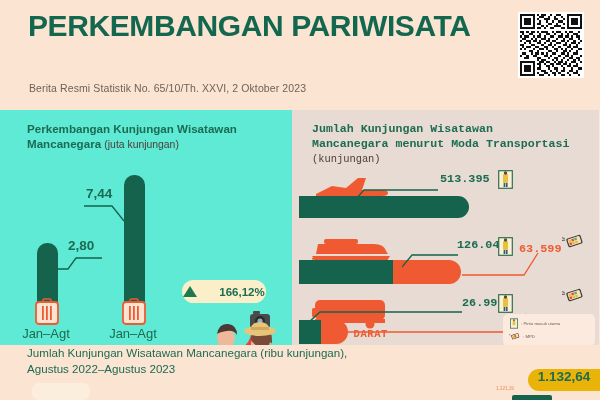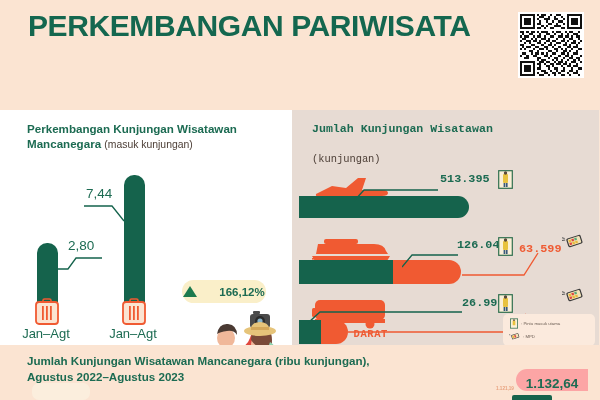--- a/index.html
+++ b/index.html
@@ -22,36 +22,36 @@
     position:absolute; left:29px; top:82px;
     color:#6f6257; font-size:10.5px; letter-spacing:0.1px;
   }
   .qr {
     position:absolute; left:518px; top:12px; width:66px; height:66px;
     background:#fff; padding:2px;
   }
   .qr svg { display:block; width:100%; height:100%; }
 
   
-  .panel-left  { position:absolute; left:0;   top:110px; width:292px; height:235px; background:#ffffff; }
+  .panel-left  { position:absolute; left:0;   top:110px; width:292px; height:235px; background:#5eead4; }
   .panel-right { position:absolute; left:292px; top:110px; width:307px; height:235px; background:#e7dbd3;font-family:Liberation Mono, monospace; }
   .divider { position:absolute; left:292px; top:113px; width:1px; height:229px; background:#cbbfb6; }
 
   .p-head {
     position:absolute; color:#1c6b52; font-weight:bold;
     font-size:11.6px; line-height:15px;
   }
   .p-head .unit { font-weight:normal; color:#4e4038; font-size:10.4px; }
 
   
   .bar {
     position:absolute; background:#15634c; border-radius:10px 10px 0 0;
   }
   .bar-val {
-    position:absolute; color:#1c6b52; font-weight:normal; font-size:13.5px;
+    position:absolute; color:#1c6b52; font-weight:bold; font-size:13.5px;
   }
   .leader { position:absolute; }
   .leader svg { display:block; }
   .xlabel {
     position:absolute; color:#1c6b52; font-size:13px; text-align:center;
     line-height:16px; width:90px;
   }
   .suitcase { position:absolute; width:26px; height:28px; }
   .suitcase svg { display:block; width:100%; height:100%; }
   .badge-pct {
@@ -84,42 +84,43 @@
   .legend-box {
     position:absolute; left:503px; top:314px; width:92px; height:32px;
     background:#fbeadd; border-radius:5px;
   }
   .legend-row { position:absolute; display:flex; align-items:center; gap:3px; }
   .legend-row .ltxt { color:#6a5c52; font-size:4.3px; }
 
   
   .panel-bottom { position:absolute; left:0; top:345px; width:600px; height:55px; background:#fbe4d2; }
   .b-head {
-    position:absolute; left:27px; top:8px; color:#1c6b52; font-weight:bold;
+    position:absolute; left:27px; top:0; color:#1c6b52; font-weight:normal;
     font-size:11.6px; line-height:15.5px;
   }
   .badge-big {
-    position:absolute; left:516px; top:24px; width:72px; height:22px;
-    background:#fca5a5; border-radius:11px 0 0 11px;
-    display:flex; align-items:flex-end; justify-content:center;
+    position:absolute; left:528px; top:24px; width:72px; height:22px;
+    background:#eab308; border-radius:11px 0 0 11px;
+    display:flex; align-items:flex-start; justify-content:center;
   }
   .badge-big span { color:#1c6b52; font-weight:bold; font-size:13.5px; }
   .tiny-lbl { position:absolute; color:#e8a07c; font-weight:bold; font-size:4.6px; }
   .mini-bar { position:absolute; background:#15634c; border-radius:2px 2px 0 0; }
   .mini-pill { position:absolute; background:#fbeedd; border-radius:7px; }
 </style>
 </head>
 <body>
 
 <div id="page">
 
   <div class="header">
     <div class="title">
       <div>PERKEMBANGAN PARIWISATA</div>
     </div>
+    <div class="subtitle">Berita Resmi Statistik No. 65/10/Th. XXVI, 2 Oktober 2023</div>
     <div class="qr">
       <svg viewBox="0 0 29 29" shape-rendering="crispEdges">
         <rect width="29" height="29" fill="#fff"></rect>
         <g fill="#111">
           <rect x="0" y="0" width="7" height="1"></rect>
             <rect x="0" y="6" width="7" height="1"></rect>
           <rect x="0" y="0" width="1" height="7"></rect>
             <rect x="6" y="0" width="1" height="7"></rect>
           <rect x="2" y="2" width="3" height="3"></rect>
           <rect x="22" y="0" width="7" height="1"></rect>
@@ -327,21 +328,21 @@
             <rect x="27" y="28" width="1" height="1"></rect>
         </g>
       </svg>
     </div>
   </div>
 
   <div class="panel-left">
     <div class="p-head" style="left:27px; top:11px; width:250px;">
       <span>Perkembangan Kunjungan Wisatawan</span><br>
       <span>Mancanegara</span>
-      <span class="unit">(masuk kunjungan)</span>
+      <span class="unit">(juta kunjungan)</span>
     </div>
 
     <div class="bar" style="left:37px; top:133px; width:21px; height:62px;"></div>
     <div class="bar-val" style="left:68px; top:128px;">2,80</div>
     <div class="leader" style="left:58px; top:144px;">
       <svg width="46" height="16" viewBox="0 0 46 16">
         <path d="M0 15 L10 15 L18 4 L44 4" stroke="#15634c" stroke-width="1.3" fill="none"></path>
       </svg>
     </div>
     <div class="suitcase" style="left:34px; top:188px;">
@@ -424,21 +425,21 @@
         <ellipse cx="76" cy="139" rx="8" ry="5" fill="#6b5a4a"></ellipse>
         <ellipse cx="93" cy="141" rx="8" ry="5" fill="#6b5a4a"></ellipse>
       </svg>
     </div>
   </div>
 
   <div class="divider"></div>
   <div class="panel-right">
     <div class="p-head" style="left:20px; top:11px; width:285px;">
       <span>Jumlah Kunjungan Wisatawan</span><br>
-      <br>
+      <span>Mancanegara menurut Moda Transportasi</span><br>
       <span class="unit">(kunjungan)</span>
     </div>
 
     <div class="mode-icon" style="left:20px; top:62px;">
       <svg width="78" height="34" viewBox="0 0 78 34">
         <path d="M4 22 L20 14 L34 16 L46 6 L54 6 L50 18 L70 18 q6 0 6 3 q0 3 -6 3 L40 26 L30 33 L24 33 L27 25 L8 25 q-5 0 -4 -3 z" fill="#f05a32"></path>
       </svg>
     </div>
     <div class="mode-label" style="left:34px; top:93px; width:62px;">UDARA</div>
     <div class="hbar-green" style="left:7px; top:86px; width:170px; height:22px; border-radius:0 11px 11px 0;"></div>

